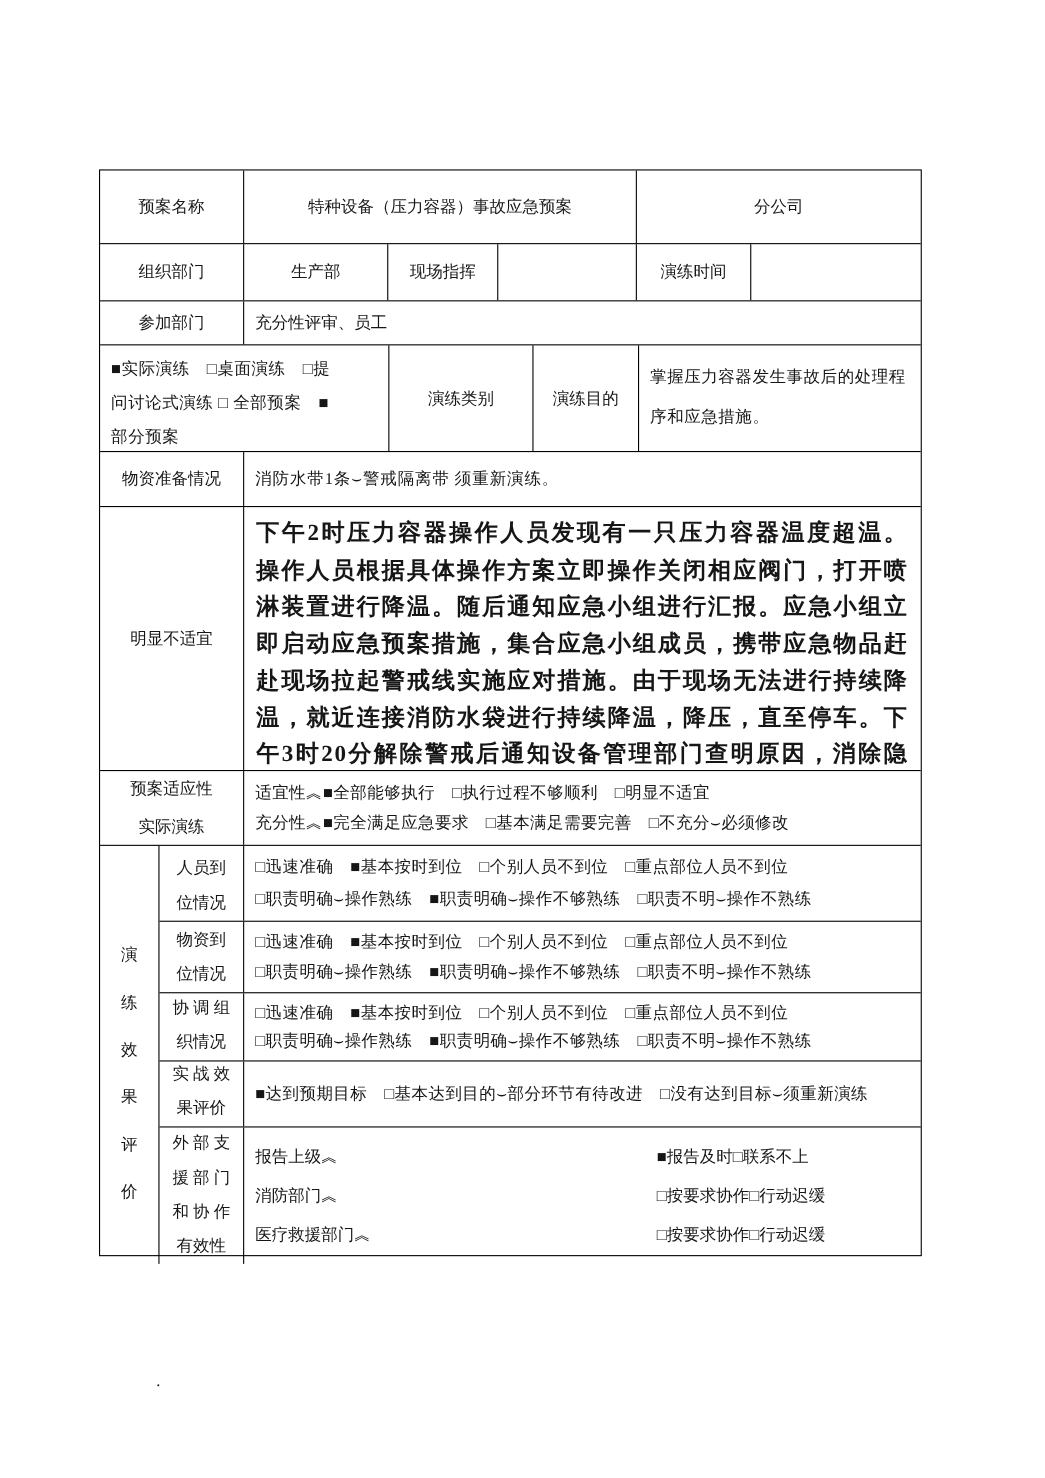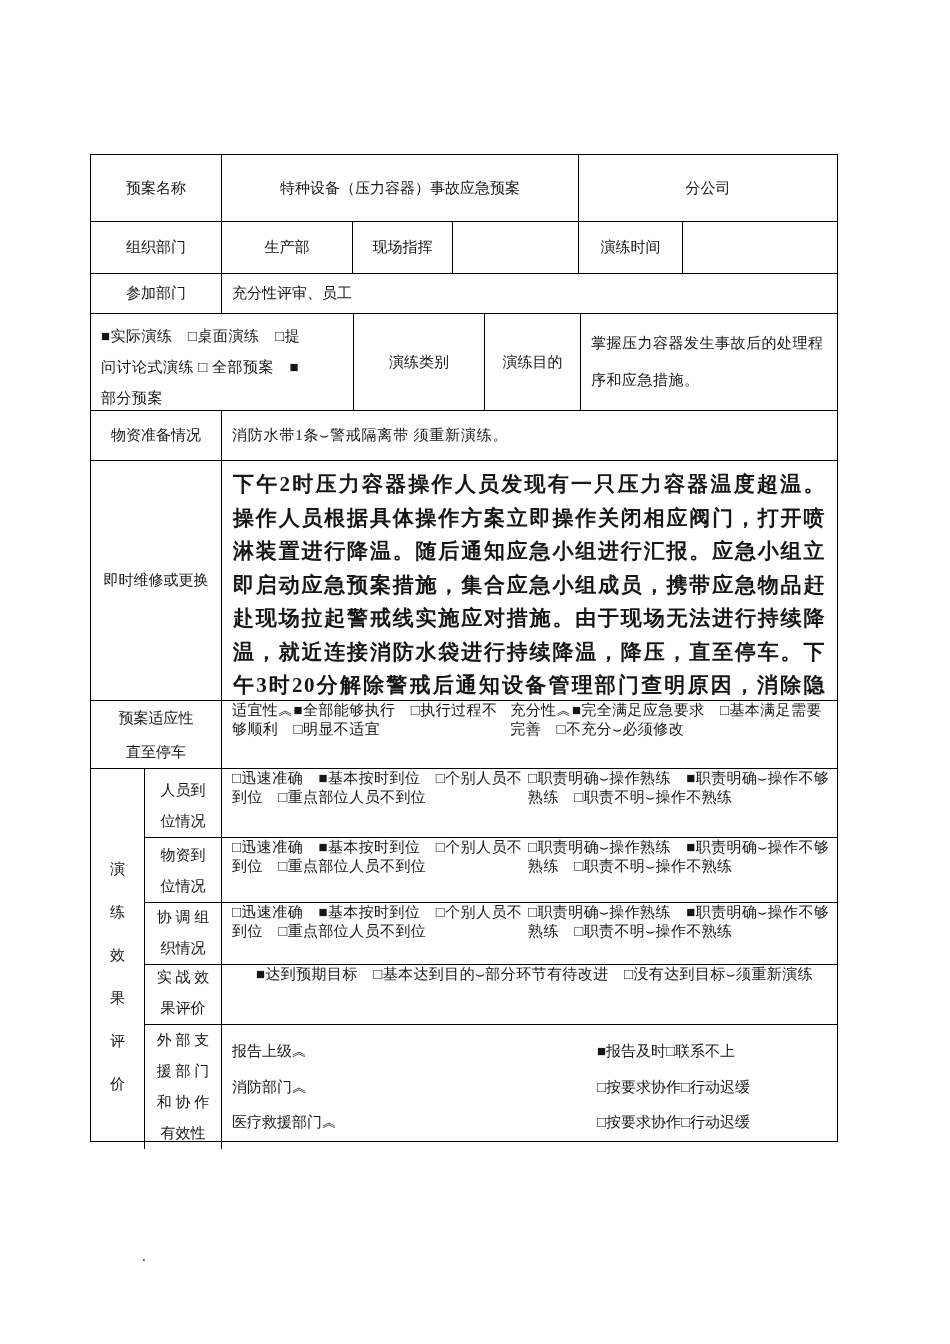--- a/index.html
+++ b/index.html
@@ -29,21 +29,21 @@
 
   .label-col { width: 131px; flex-shrink: 0; }
   .lh2 { line-height: 34px; }
 
   .types-cell { padding: 7px 8px 0 10px; line-height: 31px; white-space: pre-line; letter-spacing: 0.5px; }
   .purpose-cell { padding: 0 10px; display: flex; align-items: center; line-height: 37px; letter-spacing: 0.5px; }
 
   .process-cell { padding: 7px 11px 0 11px; }
   .process-cell p { margin: 0; text-align: justify; line-height: 33.5px; letter-spacing: 1.6px; word-break: break-all; font-size: 21px; font-weight: bold; }
 
-  .two-line-cell { display: flex; flex-direction: row; justify-content: space-evenly; padding-left: 10px; letter-spacing: 0.4px; }
+  .two-line-cell { display: flex; flex-direction: column; justify-content: space-evenly; padding-left: 10px; letter-spacing: 0.4px; }
 
   
   .eval-outer { width: 54px; flex-shrink: 0; display: flex; flex-direction: column;
                 align-items: center; justify-content: center; padding-top: 36px; }
   .eval-outer div { line-height: 43px; }
   .eval-inner { flex: 1; display: flex; flex-direction: column; }
   .eval-row { display: flex; border-bottom: 1.5px solid #000; flex-shrink: 0; }
   .eval-row.no-bb { border-bottom: none; }
   .eval-label { width: 77px; flex-shrink: 0; display: flex; flex-direction: column;
                 justify-content: flex-end; align-items: center; text-align: center; }
@@ -91,31 +91,31 @@
       <div class="cell c-center" style="width:96px">演练目的</div>
       <div class="cell last purpose-cell" style="flex:1">掌握压力容器发生事故后的处理程序和应急措施。</div>
     </div>
 
     <div class="row" style="height:50px">
       <div class="cell label-col c-center">物资准备情况</div>
       <div class="cell last c-left" style="flex:1; letter-spacing:0.8px">消防水带1条⌣警戒隔离带 须重新演练。</div>
     </div>
 
     <div class="row" style="height:240px">
-      <div class="cell label-col c-center">即时维修或更换</div>
+      <div class="cell label-col c-center">明显不适宜</div>
       <div class="cell last process-cell" style="flex:1">
         <p>下午2时压力容器操作人员发现有一只压力容器温度超温。操作人员根据具体操作方案立即操作关闭相应阀门，打开喷淋装置进行降温。随后通知应急小组进行汇报。应急小组立即启动应急预案措施，集合应急小组成员，携带应急物品赶赴现场拉起警戒线实施应对措施。由于现场无法进行持续降温，就近连接消防水袋进行持续降温，降压，直至停车。下午3时20分解除警戒后通知设备管理部门查明原因，消除隐患，同时检查所有受压元件，安全附件的情况。即时维修或更换。强调加强巡查，注意观察，记录。提高操作人员的工艺水平。</p>
       </div>
     </div>
 
     <div class="row" style="height:68px">
       <div class="cell label-col c-center lh2">
         <div>
           <div>预案适应性</div>
-          <div>直至停车</div>
+          <div>实际演练</div>
         </div>
       </div>
       <div class="cell last two-line-cell" style="flex:1">
         <div>适宜性︽■全部能够执行　□执行过程不够顺利　□明显不适宜</div>
         <div>充分性︽■完全满足应急要求　□基本满足需要完善　□不充分⌣必须修改</div>
       </div>
     </div>
 
     <div class="row no-bb" style="flex:1">
       <div class="cell eval-outer">

